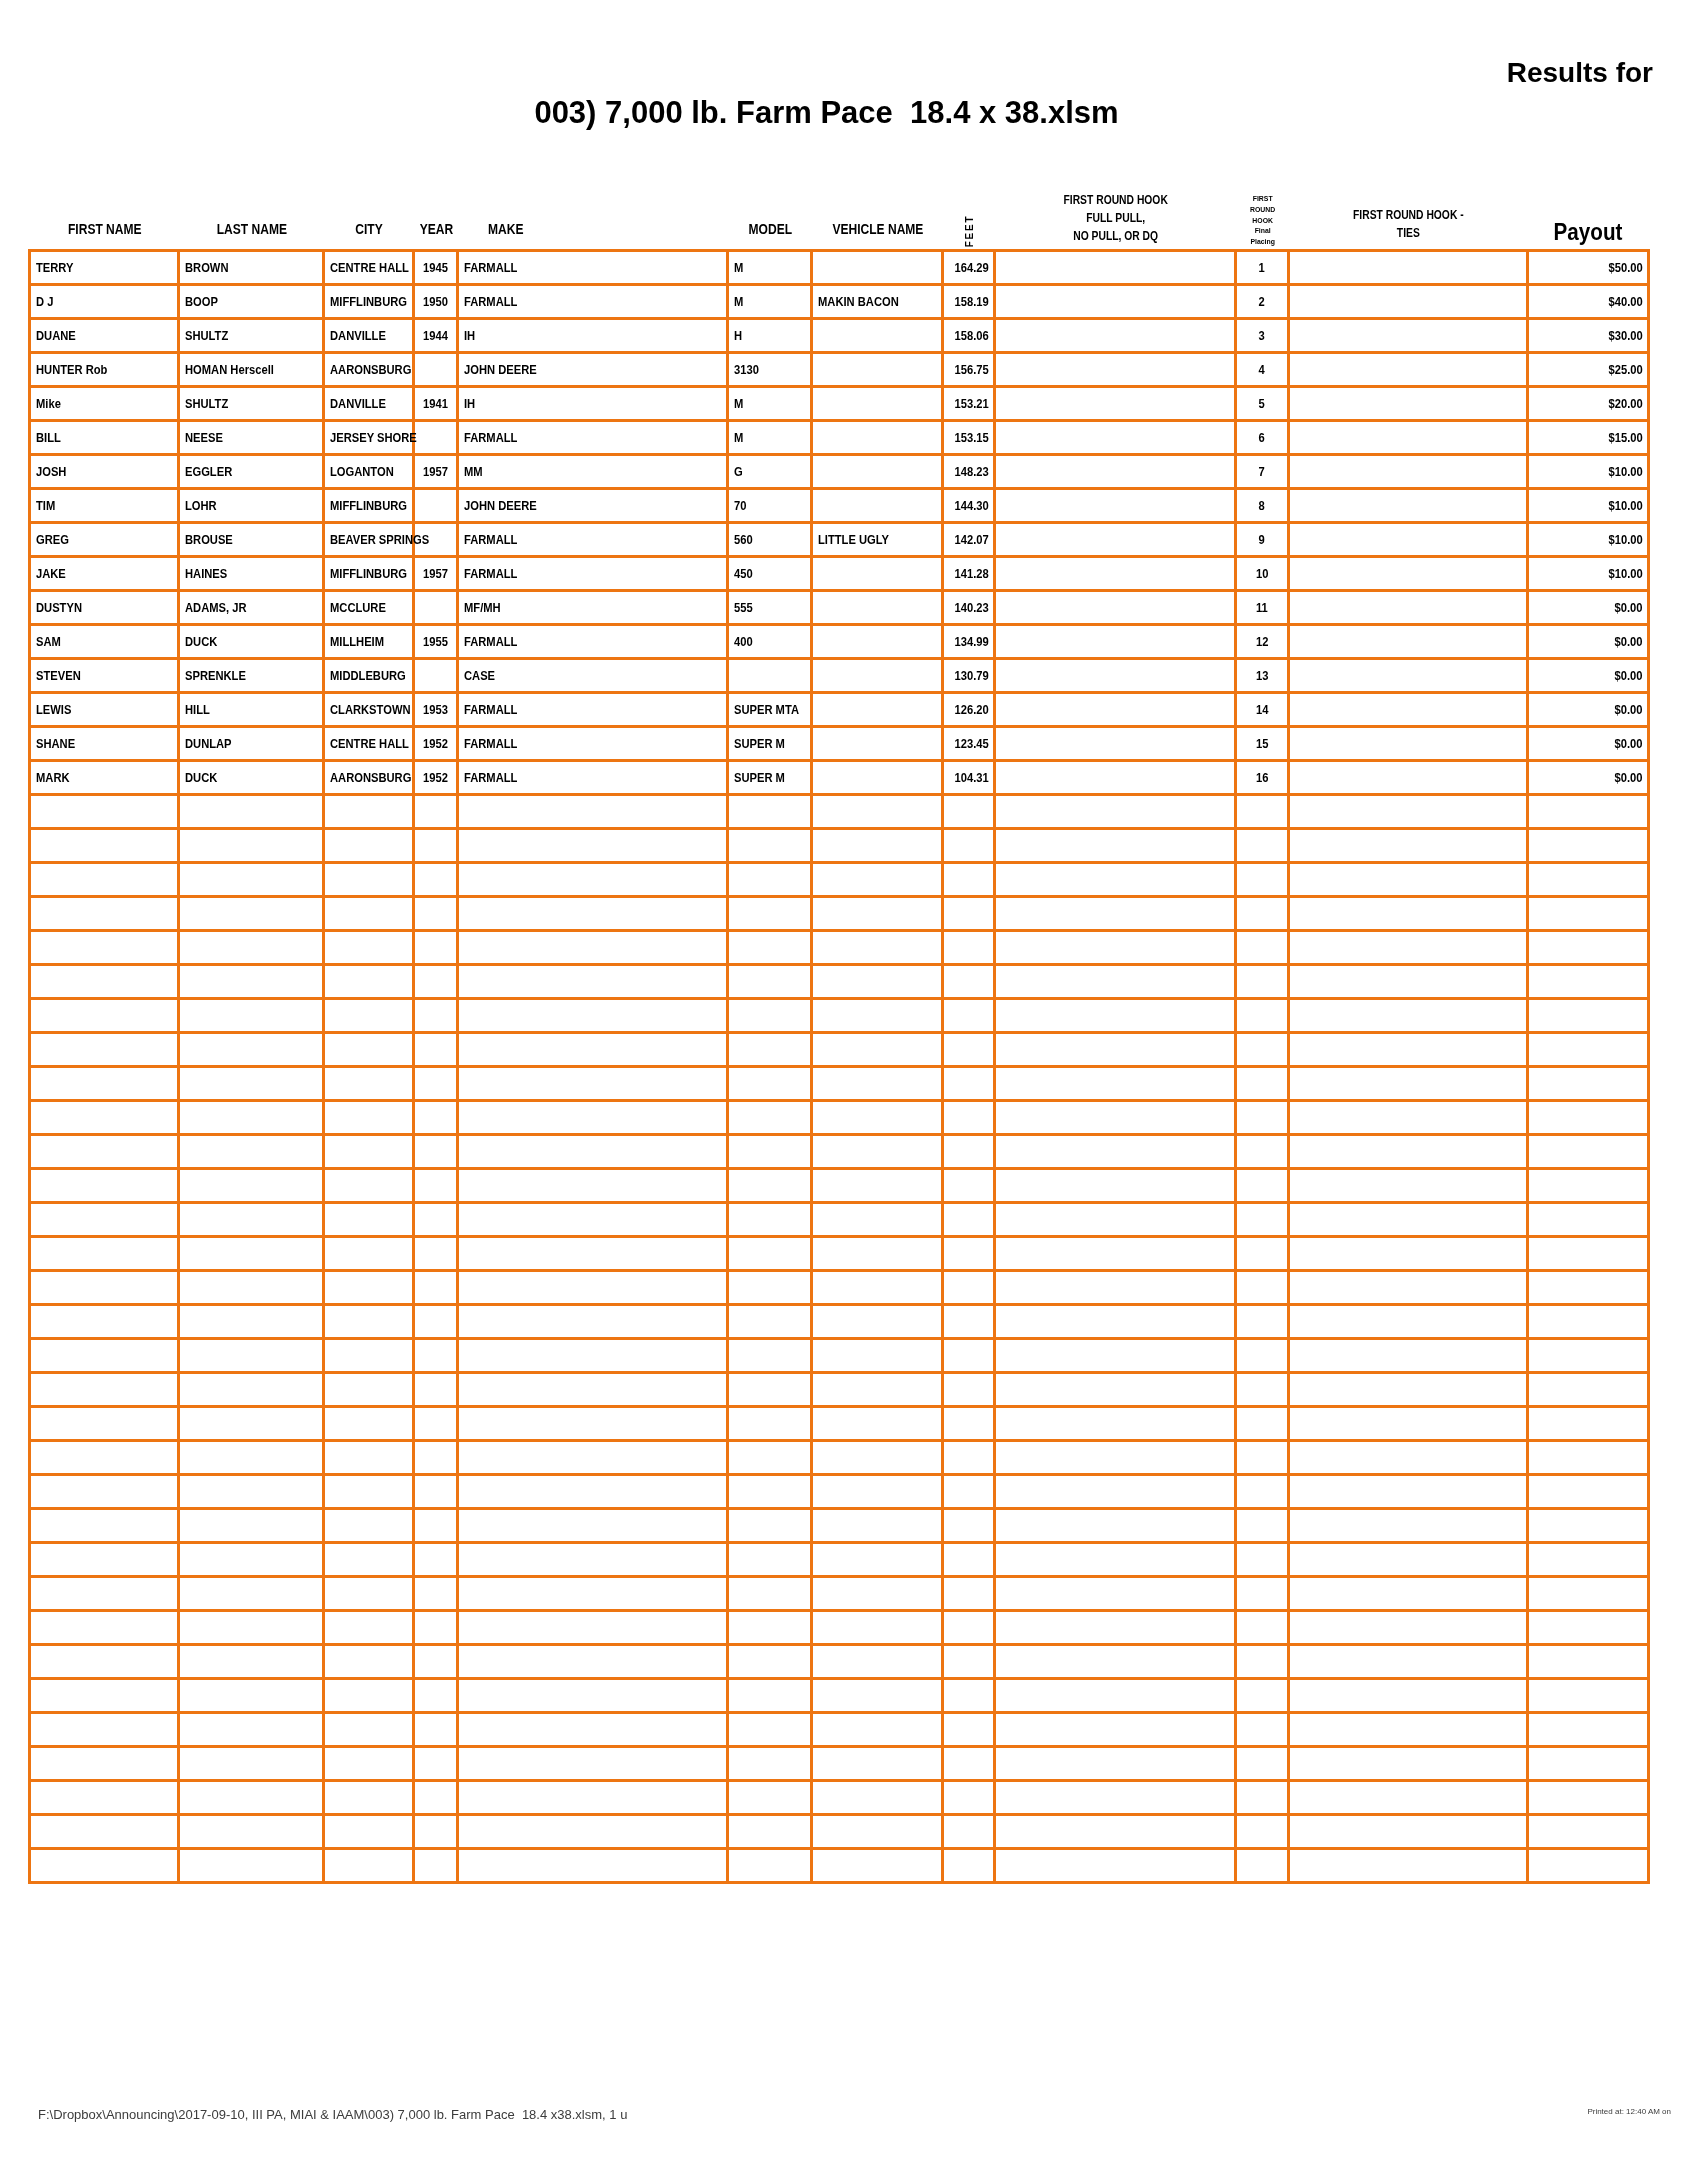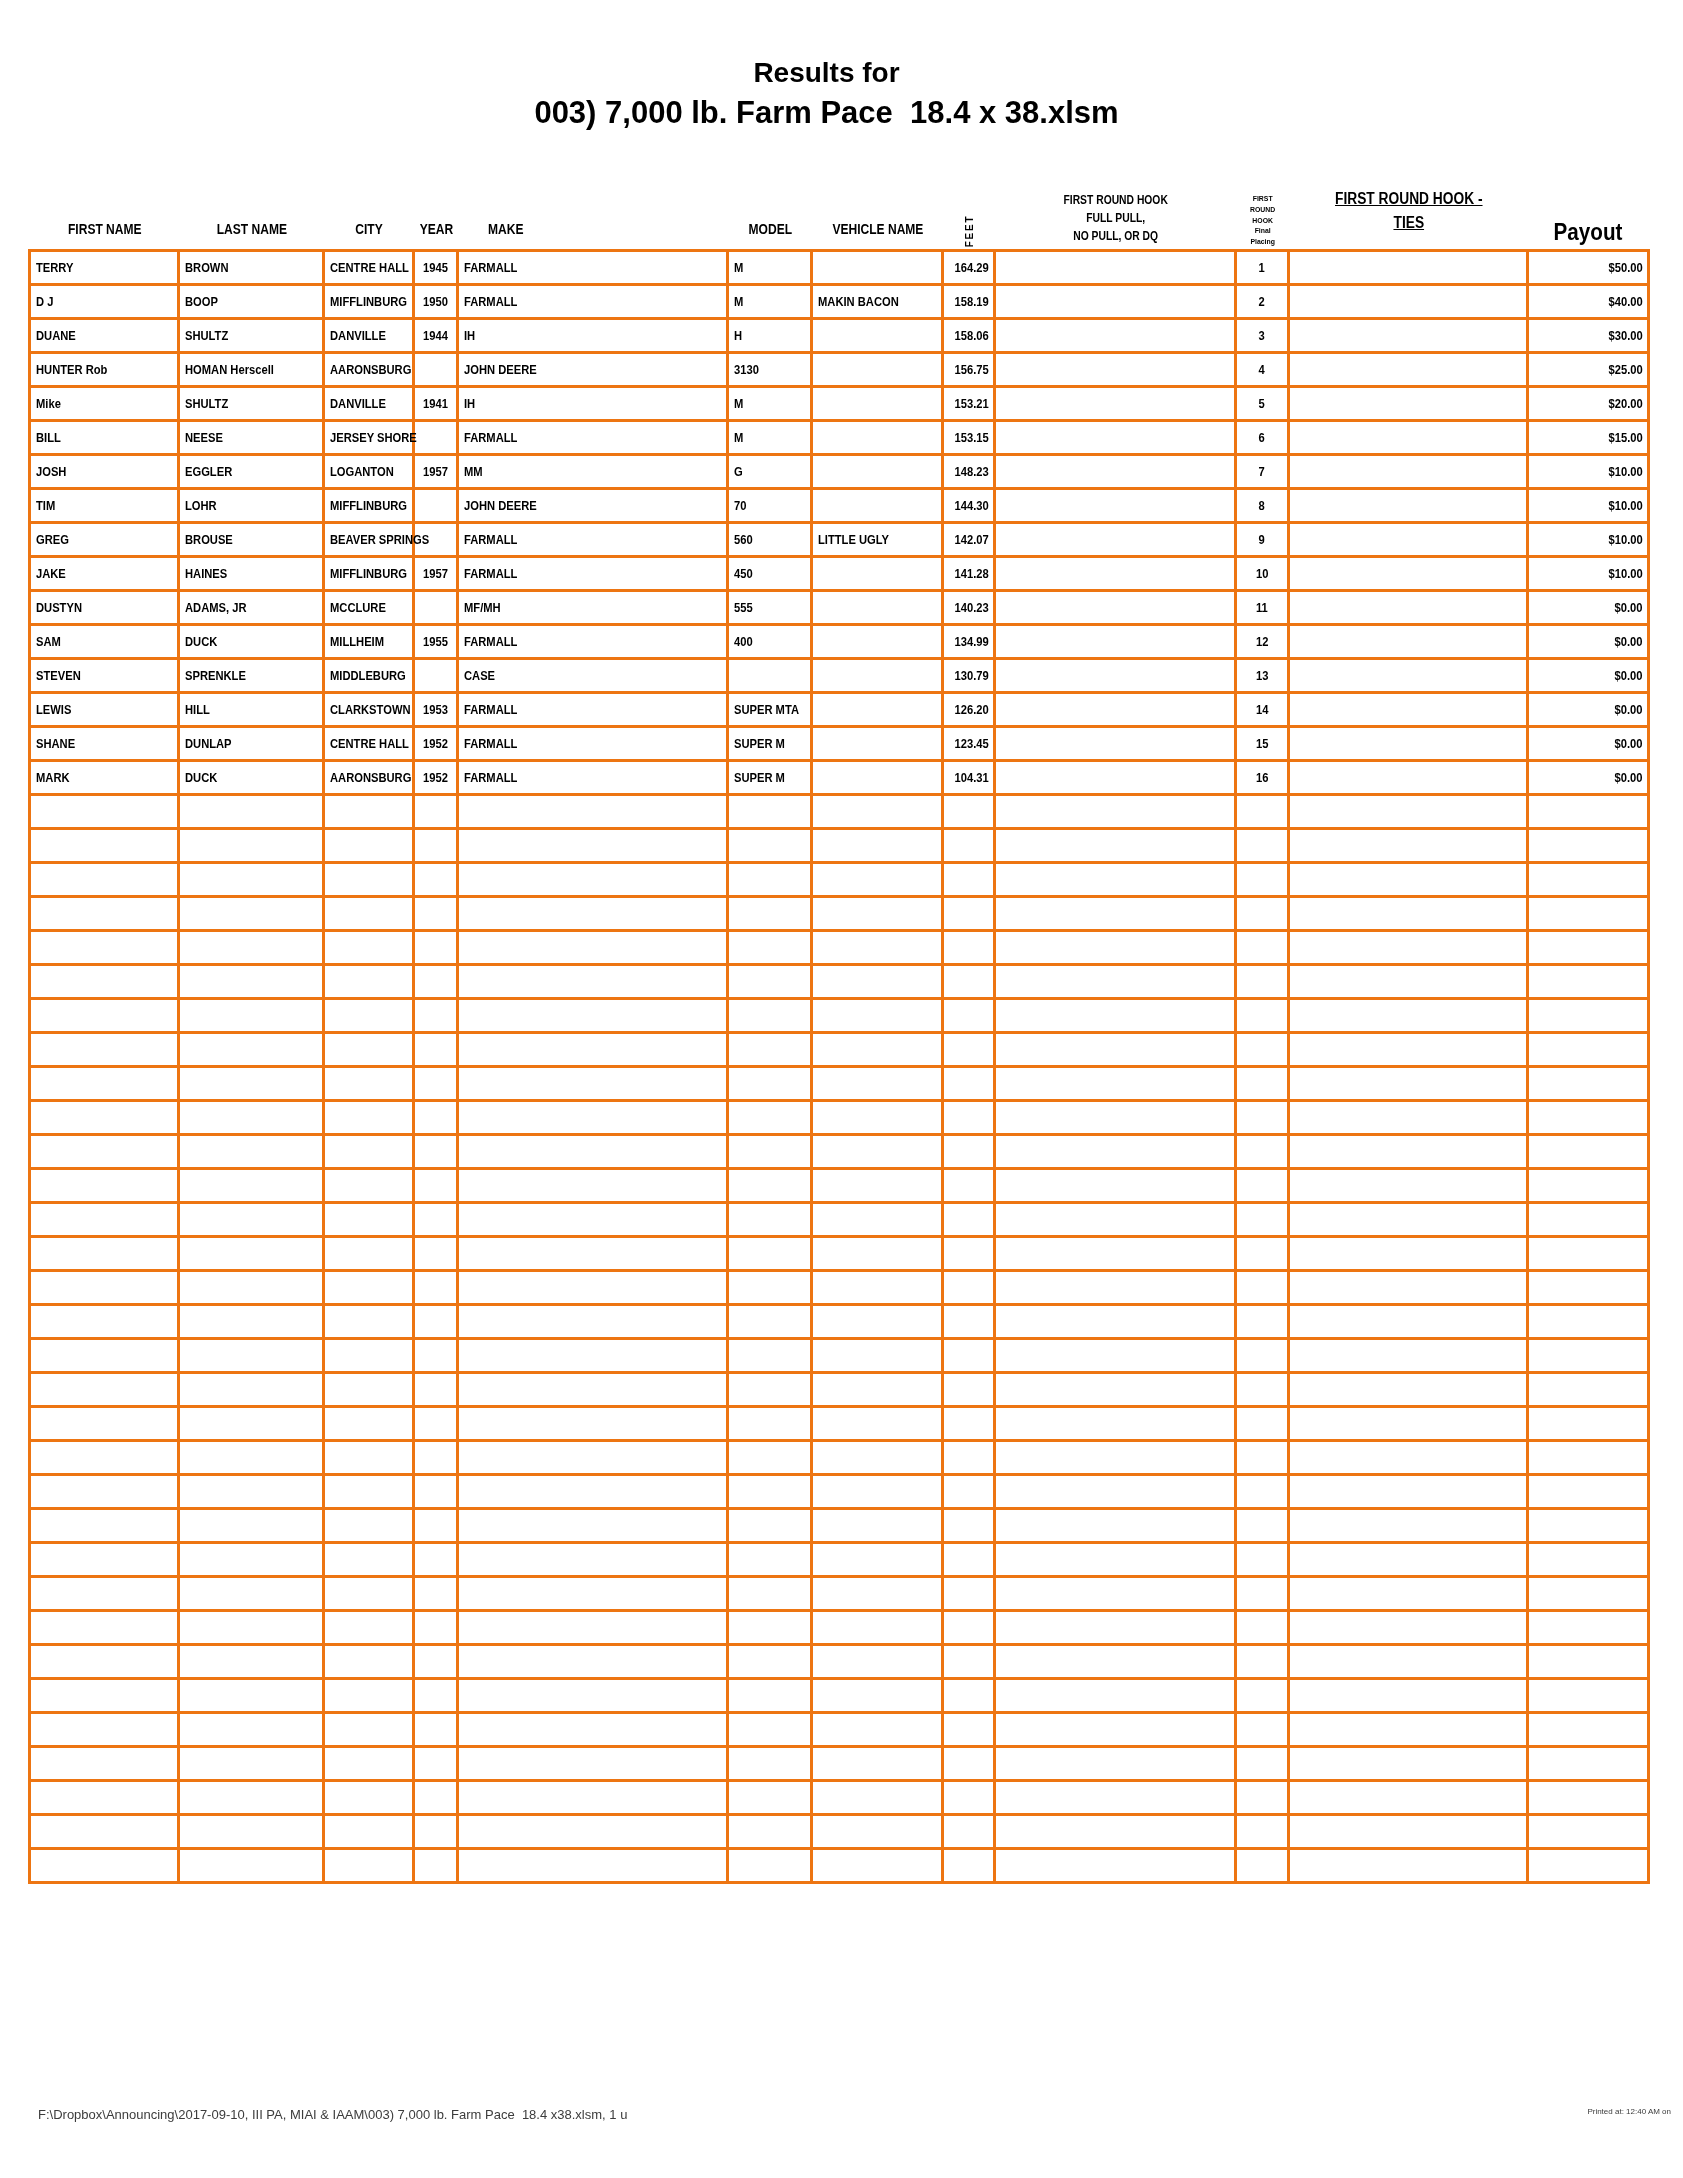--- a/index.html
+++ b/index.html
@@ -5,21 +5,21 @@
   * { margin:0; padding:0; box-sizing:border-box; }
   html,body { background:#ffffff; }
   body {
     width:1683px; height:2178px; position:relative; overflow:hidden;
     font-family:"Liberation Sans", sans-serif; color:#000;
   }
   :root { --accent:#ED7512; }
 
   
   .title1 {
-    position:absolute; top:57px; left:0; width:1653px; text-align:center;
+    position:absolute; top:57px; left:0; width:1653px; text-align:right;
     font-size:28px; font-weight:bold; white-space:pre;
   }
   .title2 {
     position:absolute; top:95px; left:0; width:1653px; text-align:center;
     font-size:31px; font-weight:bold; white-space:pre;
   }
 
   
   .t {
     display:inline-block; transform:scaleX(0.86); white-space:pre;
@@ -38,21 +38,21 @@
     display:flex; justify-content:center; align-items:flex-end; height:100%;
     font-weight:bold; text-align:center; flex:0 0 auto;
   }
   .hc-main   { font-size:14px; padding-bottom:14px; }
   .hc-make   { justify-content:flex-start; padding-left:30px; }
   .hc-feet   { padding-bottom:14px; }
   .feet-rot  { display:inline-block; transform:rotate(-90deg) scaleX(0.9);
                font-size:11px; letter-spacing:2px; }
   .hc-full   { font-size:12px; line-height:1.5; padding-bottom:6px; }
   .hc-placing{ font-size:8px;  line-height:1.35; padding-bottom:3px; }
-  .hc-ties   { font-size:16px; line-height:1.5; padding-bottom:16px;text-decoration:underline; }
+  .hc-ties   { font-size:12px; line-height:1.5; padding-bottom:9px; }
   .hc-payout { font-size:24px; padding-bottom:5px; }
 
   
   .w0{width:149px}.w1{width:145px}.w2{width:90px}.w3{width:44px}
   .w4{width:270px}.w5{width:84px}.w6{width:131px}.w7{width:52px}
   .w8{width:241px}.w9{width:53px}.w10{width:239px}.w11{width:121px}
 
   
   table.grid {
     position:absolute; left:28px; top:249px; width:1390px;

